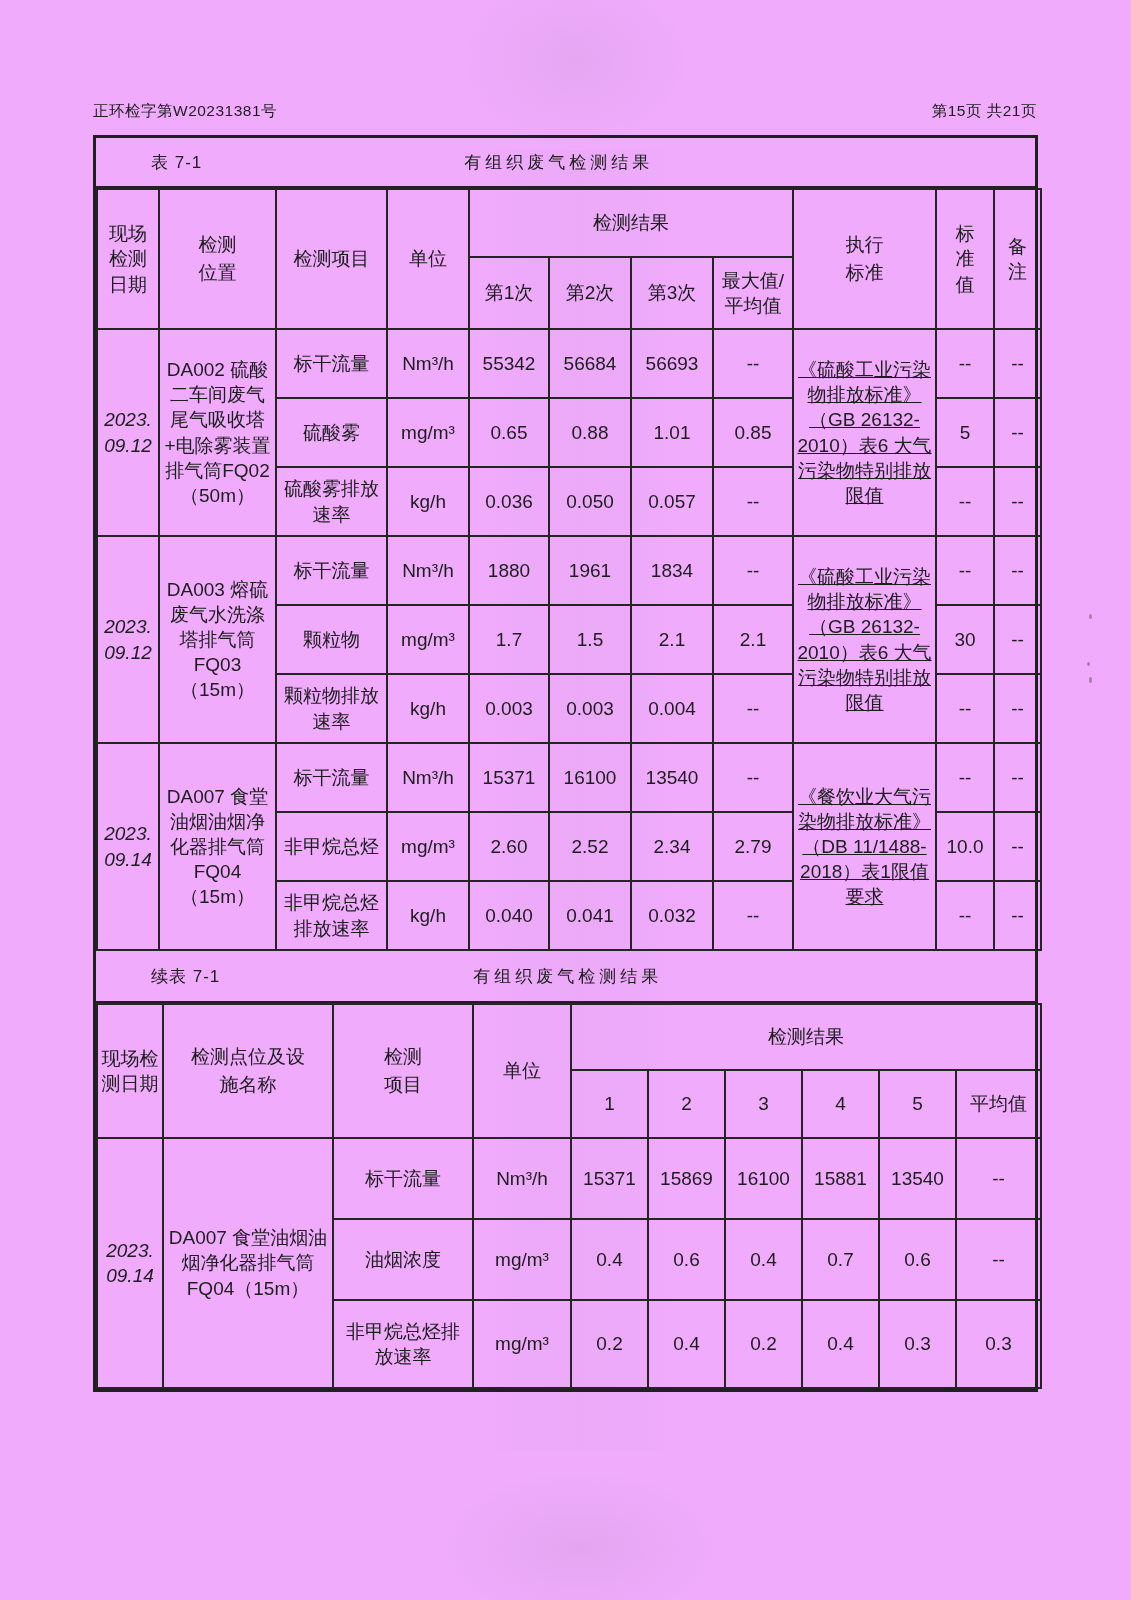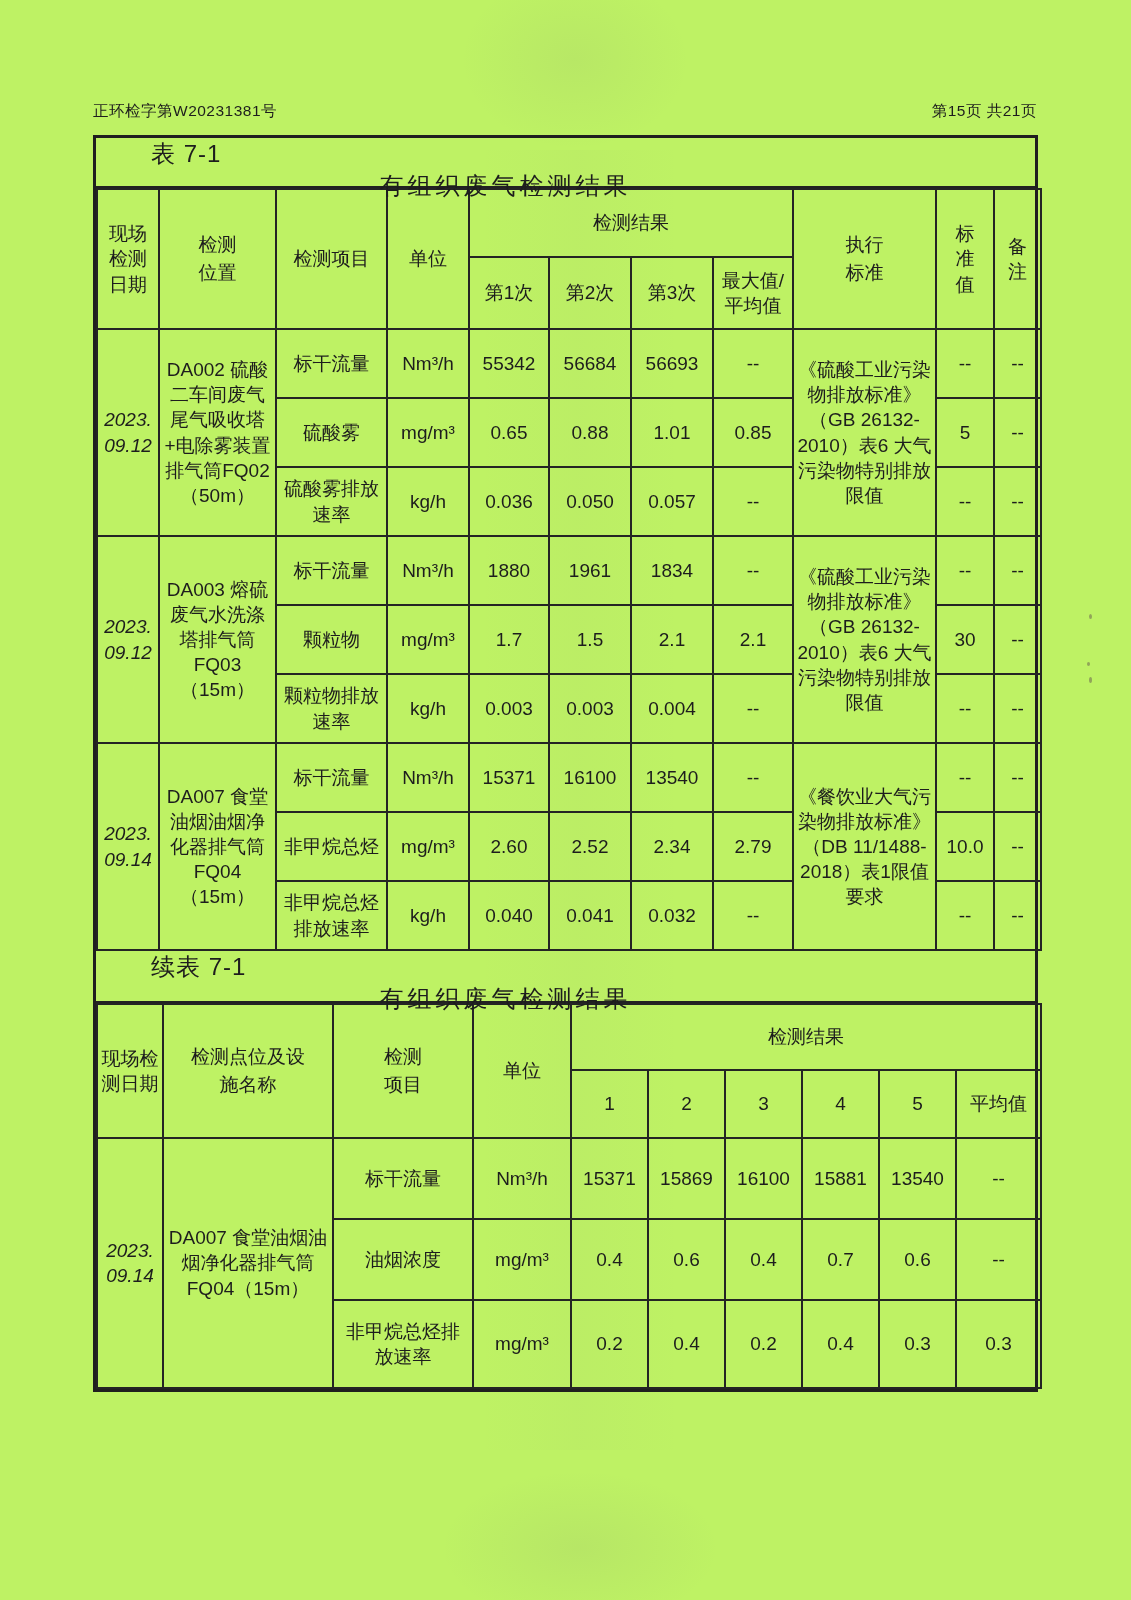--- a/index.html
+++ b/index.html
@@ -1,17 +1,17 @@
 <!DOCTYPE html>
 <html><head>
 <meta charset="utf-8">
 <style>
   html,body{margin:0;padding:0;background:#ffffff;}
   .page{
-    position:relative;width:1131px;height:1600px;background:#bef264;
+    position:relative;width:1131px;height:1600px;background:#f0abfc;
     font-family:"Liberation Sans","DejaVu Sans",sans-serif;color:#1d1d1d;overflow:hidden;
   }
   
   .smudge{position:absolute;pointer-events:none;}
   .sm-top{left:460px;top:0;width:230px;height:150px;
     background:radial-gradient(ellipse at 50% 40%,rgba(110,110,120,0.08),transparent 70%);}
   .sm-band{left:480px;top:150px;width:200px;height:1300px;
     background:linear-gradient(90deg,transparent,rgba(120,120,130,0.035),transparent);}
   .sm-bottom{left:440px;top:1470px;width:280px;height:130px;
     background:radial-gradient(ellipse at 50% 60%,rgba(110,110,120,0.09),transparent 70%);}
@@ -22,22 +22,22 @@
 
   .page-header{
     position:absolute;left:93px;top:101px;width:944px;
     display:flex;justify-content:space-between;font-size:15.5px;letter-spacing:0.5px;
   }
   .doc-table{
     position:absolute;left:93px;top:135px;width:945px;box-sizing:border-box;
     border:3px solid #1f1f1f;background:transparent;
   }
   .title-row{
-    box-sizing:border-box;height:50px;display:flex;
-    border-bottom:2px solid #222;font-size:24px;flex-direction:column;
+    box-sizing:border-box;height:50px;display:flex;align-items:center;
+    border-bottom:2px solid #222;font-size:17px;
   }
   .title-row.cont{height:52px;}
   .tbl-label{margin-left:55px;white-space:nowrap;letter-spacing:1px;}
   .tbl-title{flex:1;text-align:center;letter-spacing:4px;padding-right:120px;}
 
   table.grid{border-collapse:collapse;width:100%;table-layout:fixed;}
   table.grid td{
     border:2px solid #242424;text-align:center;vertical-align:middle;
     font-size:19px;line-height:1.32;padding:2px 3px;overflow:hidden;
   }
@@ -48,21 +48,21 @@
   tr.h-d td{height:60px;}   
   tr.h-e td{height:62px;}   
   tr.h-f td{height:75px;}   
   tr.h-g td{height:82px;}   
 
   .w22{display:inline-block;width:2.25em;line-height:1.45;}
   .w64{display:inline-block;width:6.45em;line-height:1.45;}
   .v1{padding:0 12px !important;line-height:1.35;}
   td.date{word-break:break-all;padding:0 4px;font-style:italic;}
   td.loc{line-height:1.45;padding:2px 4px;}
-  td.std{line-height:1.5;padding:2px 4px;}
+  td.std{line-height:1.5;padding:2px 4px;text-decoration:underline;}
 </style>
 </head>
 <body>
 
 <div class="page">
   <div class="smudge sm-top"></div>
   <div class="smudge sm-band"></div>
   <div class="smudge sm-bottom"></div>
   <div class="speck sp1"></div>
   <div class="speck sp2"></div>

